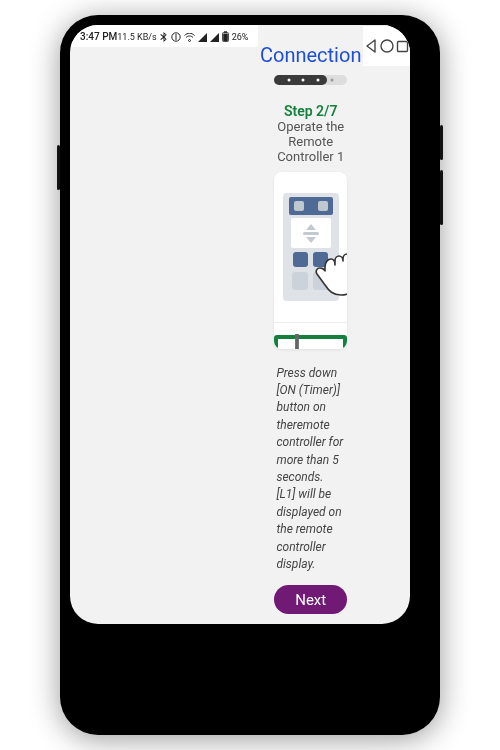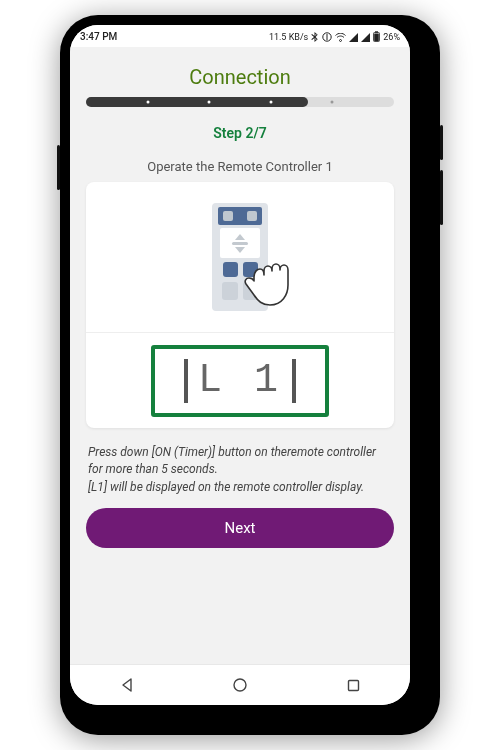--- a/index.html
+++ b/index.html
@@ -17,27 +17,27 @@
     width: 360px;
     height: 700px;
     background: #000;
     border-radius: 38px;
     padding: 10px;
     box-shadow: 0 4px 30px rgba(0,0,0,0.4);
     position: relative;
   }
   .phone-screen {
     width: 340px;
-    height: 680px;
+    height: 599px;
     background: #f2f2f2;
     border-radius: 28px;
     overflow: hidden;
     position: relative;
     display: flex;
-    flex-direction: column;
+    flex-direction: row;
   }
   
   .status-bar {
     height: 22px;
     background: #fff;
     color: #222;
     font-size: 10px;
     display: flex;
     align-items: center;
     padding: 0 10px;
@@ -80,21 +80,21 @@
   .content {
     flex: 1;
     background: #f2f2f2;
     display: flex;
     flex-direction: column;
     overflow: hidden;
   }
   .section-title {
     text-align: center;
     font-size: 20px;
-    color: #4d7c0f;
+    color: #1d4ed8;
     font-weight: 400;
     margin-top: 18px;
     margin-bottom: 8px;
   }
   .progress-wrap {
     padding: 0 16px;
     margin-bottom: 18px;
   }
   .progress-track {
     position: relative;
@@ -123,21 +123,21 @@
     margin-bottom: 8px;
   }
   .step-label {
     font-size: 14px;
     font-weight: 600;
     color: #15803d;
   }
   .step-sub {
     font-size: 13px;
     color: #555;
-    margin-top: 18px;
+    margin-top: 0;
   }
 
   .card {
     background: #fff;
     border-radius: 8px;
     margin: 0 16px;
     overflow: hidden;
     box-shadow: 0 1px 3px rgba(0,0,0,0.08);
   }
   .card .upper {

